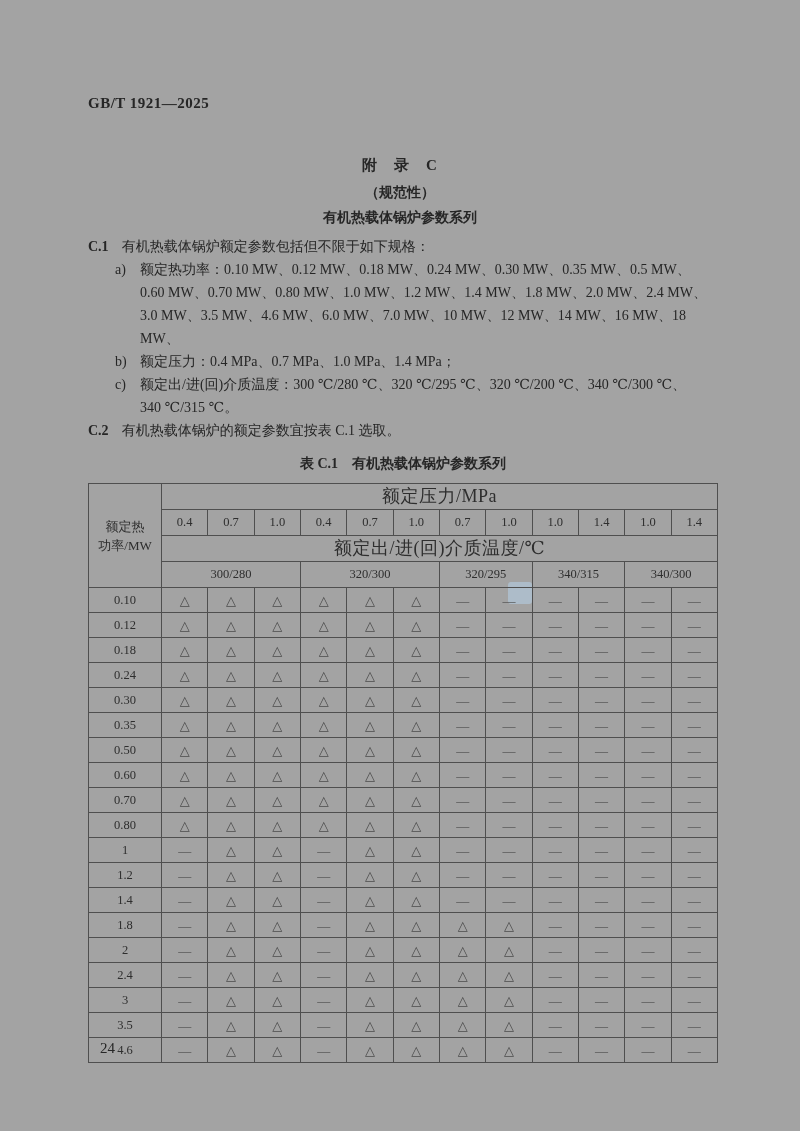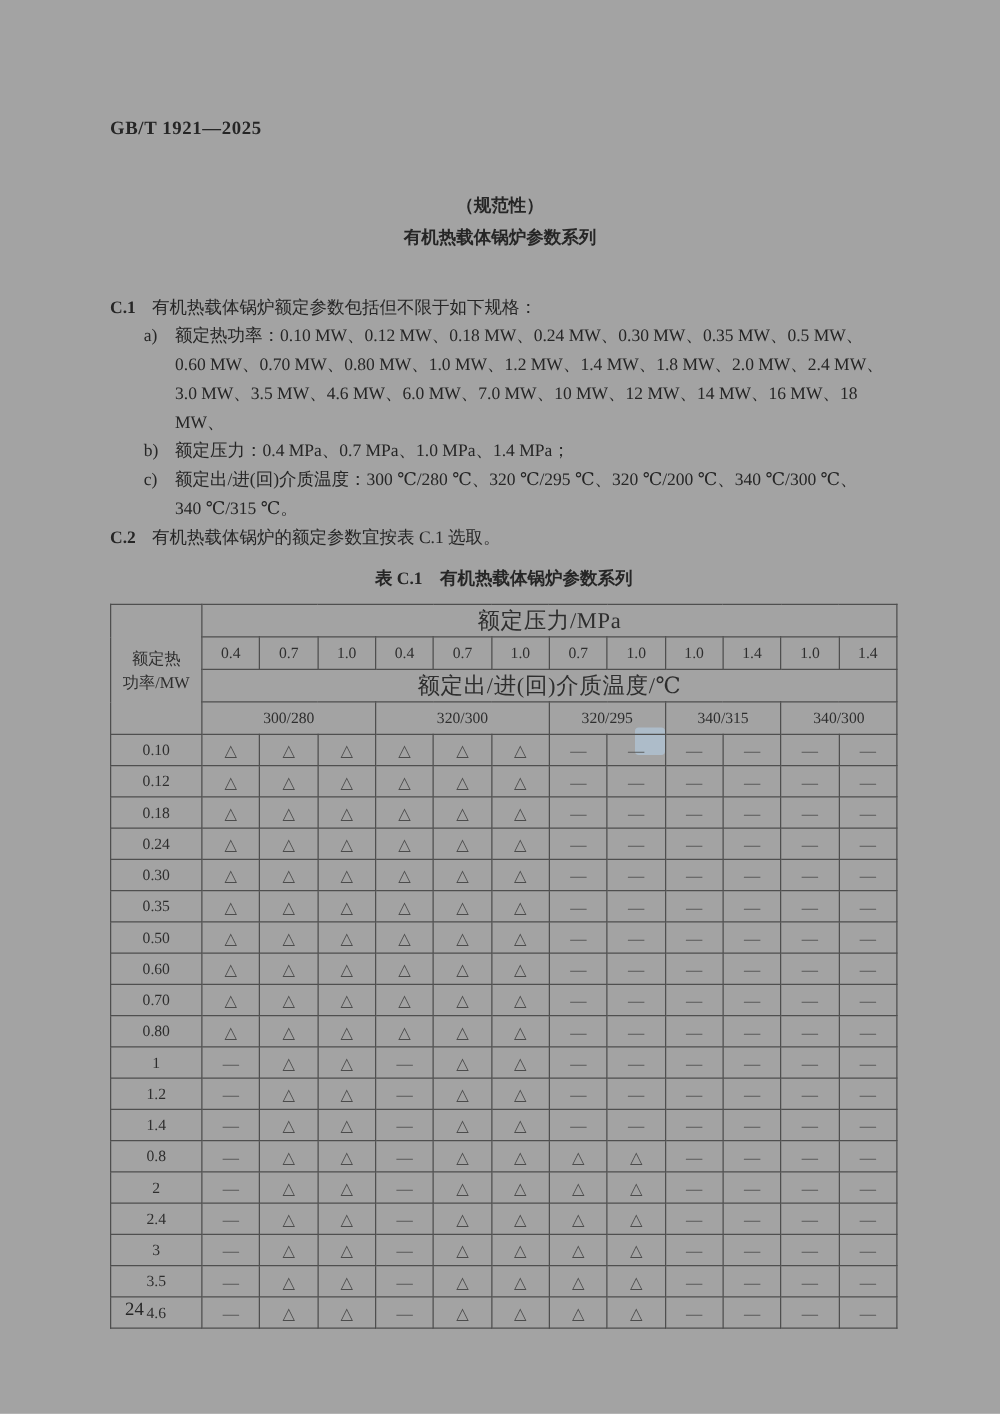--- a/index.html
+++ b/index.html
@@ -57,20 +57,21 @@
   }
 </style>
 </head>
 <body>
 
 <div class="page">
 
   <div class="std-code">GB/T 1921—2025</div>
 
   <div class="appendix">
+    <div class="t1">附　录　C</div>
     <div class="t2">（规范性）</div>
     <div class="t3">有机热载体锅炉参数系列</div>
   </div>
 
   <div class="content">
 
     <div class="clause">
       <span class="num">C.1</span><span>有机热载体锅炉额定参数包括但不限于如下规格：</span>
     </div>
 
@@ -326,21 +327,21 @@
               <td class="sym">△</td>
               <td class="sym">△</td>
               <td class="sym">—</td>
               <td class="sym">—</td>
               <td class="sym">—</td>
               <td class="sym">—</td>
               <td class="sym">—</td>
               <td class="sym">—</td>
             </tr>
             <tr>
-              <td>0.8</td>
+              <td>1.8</td>
               <td class="sym">—</td>
               <td class="sym">△</td>
               <td class="sym">△</td>
               <td class="sym">—</td>
               <td class="sym">△</td>
               <td class="sym">△</td>
               <td class="sym">△</td>
               <td class="sym">△</td>
               <td class="sym">—</td>
               <td class="sym">—</td>

